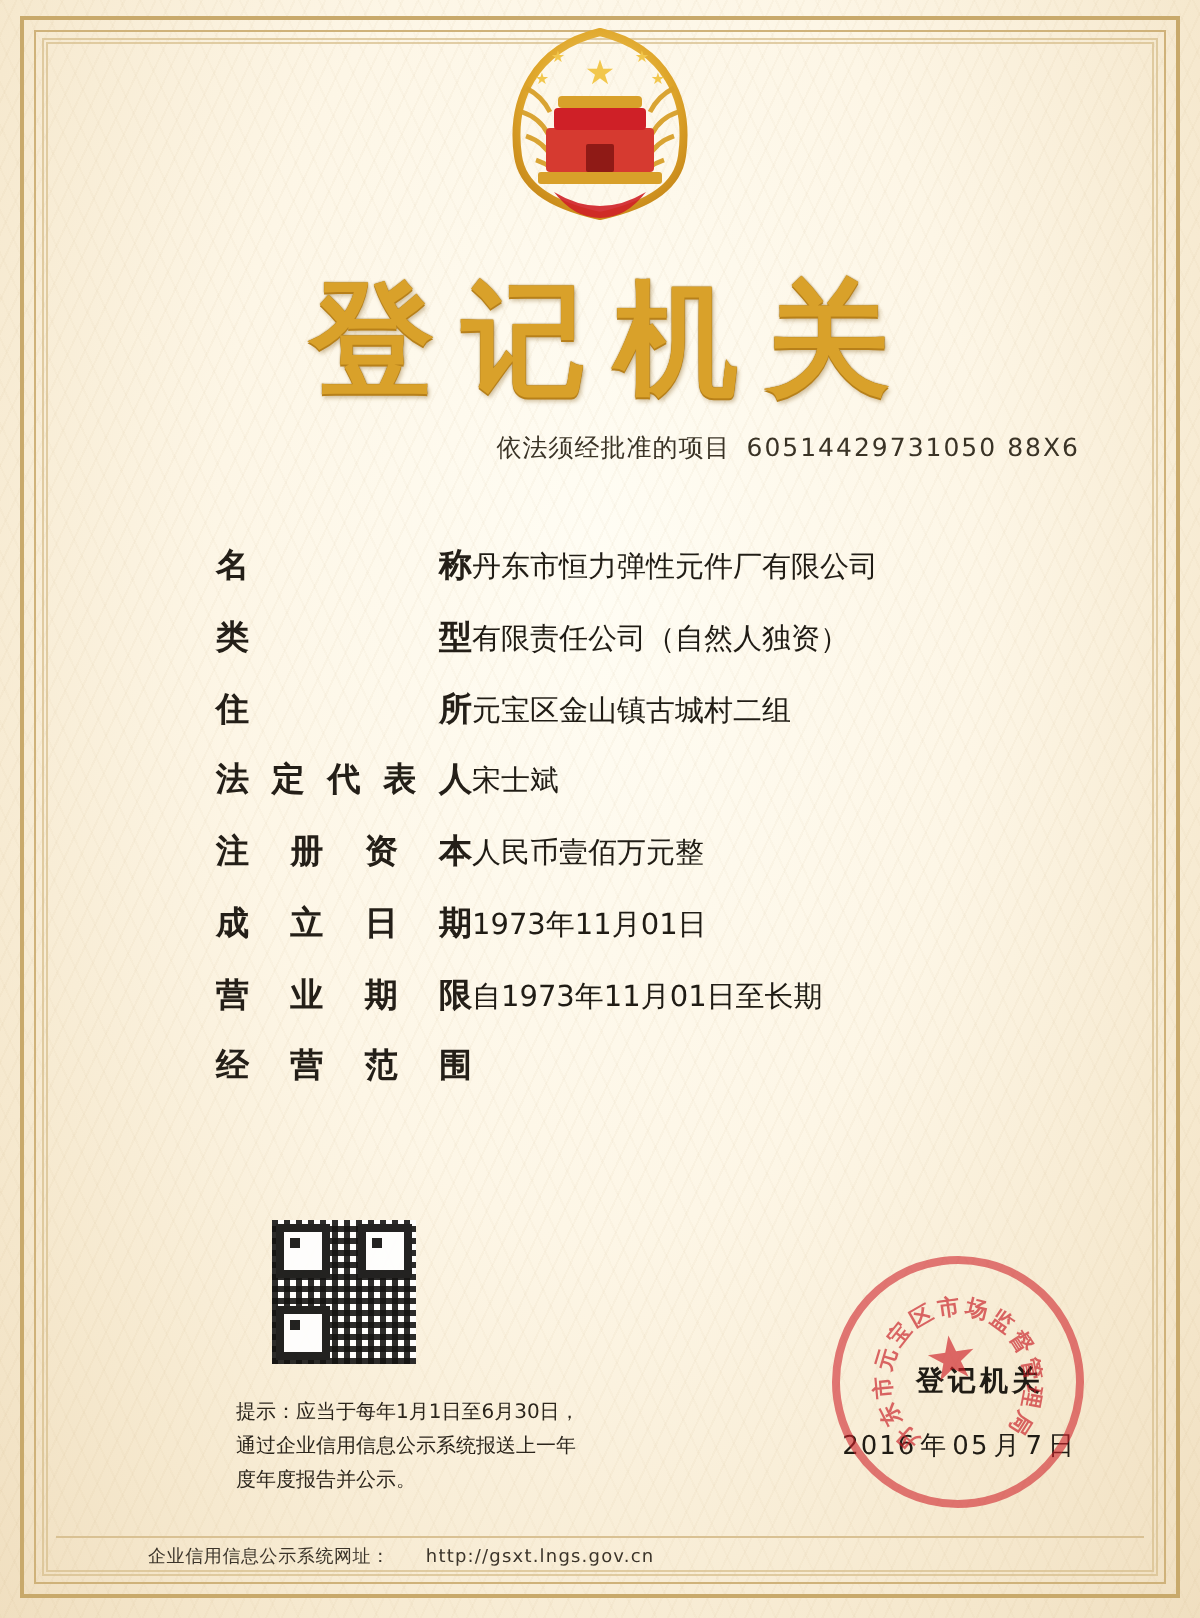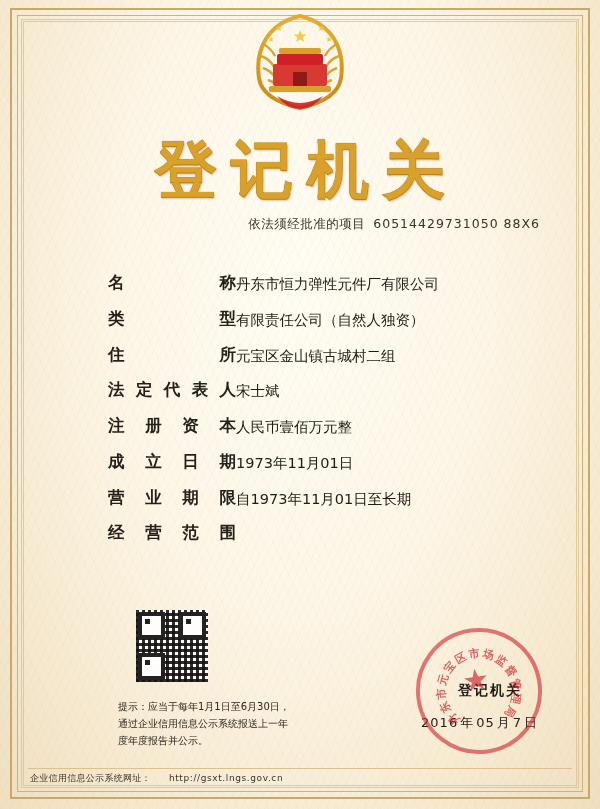--- a/index.html
+++ b/index.html
@@ -261,21 +261,21 @@
     left: 30px;
     right: 30px;
     bottom: 24px;
     display: flex;
     justify-content: space-between;
     align-items: baseline;
     font-size: 9px;
     color: #3b342a;
     z-index: 4;
   }
-  .footer .left { letter-spacing: .3px; }
+  .footer .left { letter-spacing: .3px; margin-left: 44px; }
   .footer .left .url { margin-left: 18px; letter-spacing: .6px; }
   .footer .right { font-size: 10.5px; letter-spacing: .4px; }
   .footer-rule {
     position: absolute;
     left: 28px; right: 28px;
     bottom: 40px;
     border-top: 1px solid #d9c193;
     z-index: 3;
   }
 </style>

